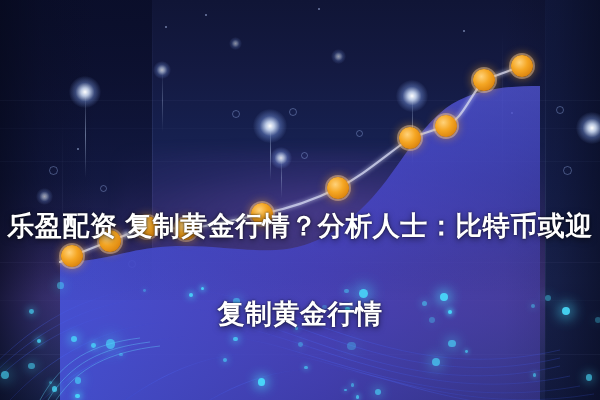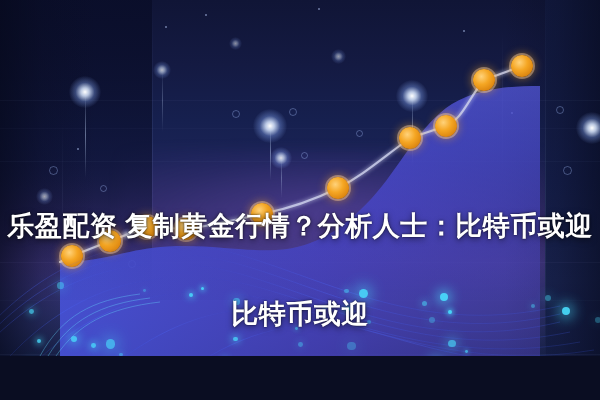--- a/index.html
+++ b/index.html
@@ -1,17 +1,17 @@
 <!DOCTYPE html>
 <html><head>
 <meta charset="utf-8">
 <style>
   html,body{margin:0;padding:0;background:#0a0d22;}
   #stage{
-    position:relative;width:600px;height:356px;overflow:hidden;
+    position:relative;width:600px;height:400px;overflow:hidden;
     font-family:"Liberation Sans","DejaVu Sans",sans-serif;
     background:#0369a1;
   }
   .layer{position:absolute;inset:0;}
 
   
   #bg-base{
     background:
       linear-gradient(180deg,
         #101536 0%,
@@ -280,16 +280,16 @@
       <div class="pdot" style="left: 106.195px; top: 339.4px; width: 9.13099px; height: 9.13099px; background: rgb(73, 224, 255); opacity: 0.66; box-shadow: rgba(73, 224, 255, 0.46) 0px 0px 13.7px 4.1px;"></div>
       <div class="pdot" style="left: 358.767px; top: 289.366px; width: 8.96255px; height: 8.96255px; background: rgb(73, 224, 255); opacity: 0.86; box-shadow: rgba(73, 224, 255, 0.6) 0px 0px 13.4px 4px;"></div>
       <div class="pdot" style="left: 70.691px; top: 335.789px; width: 6.49504px; height: 6.49504px; background: rgb(73, 224, 255); opacity: 0.79; box-shadow: rgba(73, 224, 255, 0.55) 0px 0px 9.7px 2.9px;"></div>
       <div class="pdot" style="left: 222.597px; top: 357.67px; width: 4.27031px; height: 4.27031px; background: rgb(73, 224, 255); opacity: 0.62; box-shadow: rgba(73, 224, 255, 0.43) 0px 0px 6.4px 1.9px;"></div>
       <div class="pdot" style="left: 355.517px; top: 395.246px; width: 3.45485px; height: 3.45485px; background: rgb(73, 224, 255); opacity: 0.72; box-shadow: rgba(73, 224, 255, 0.5) 0px 0px 5.2px 1.6px;"></div>
       <div class="pdot" style="left: 91.4439px; top: 342.662px; width: 4.91427px; height: 4.91427px; background: rgb(73, 224, 255); opacity: 0.78; box-shadow: rgba(73, 224, 255, 0.54) 0px 0px 7.4px 2.2px;"></div>
     </div>
 
   <div id="headline">
     <span id="title-line1">乐盈配资 复制黄金行情？分析人士：比特币或迎</span>
-    <span id="title-line2">比特币或迎</span>
+    <span id="title-line2">复制黄金行情</span>
   </div>
 
 </div>
 
 </body></html>

